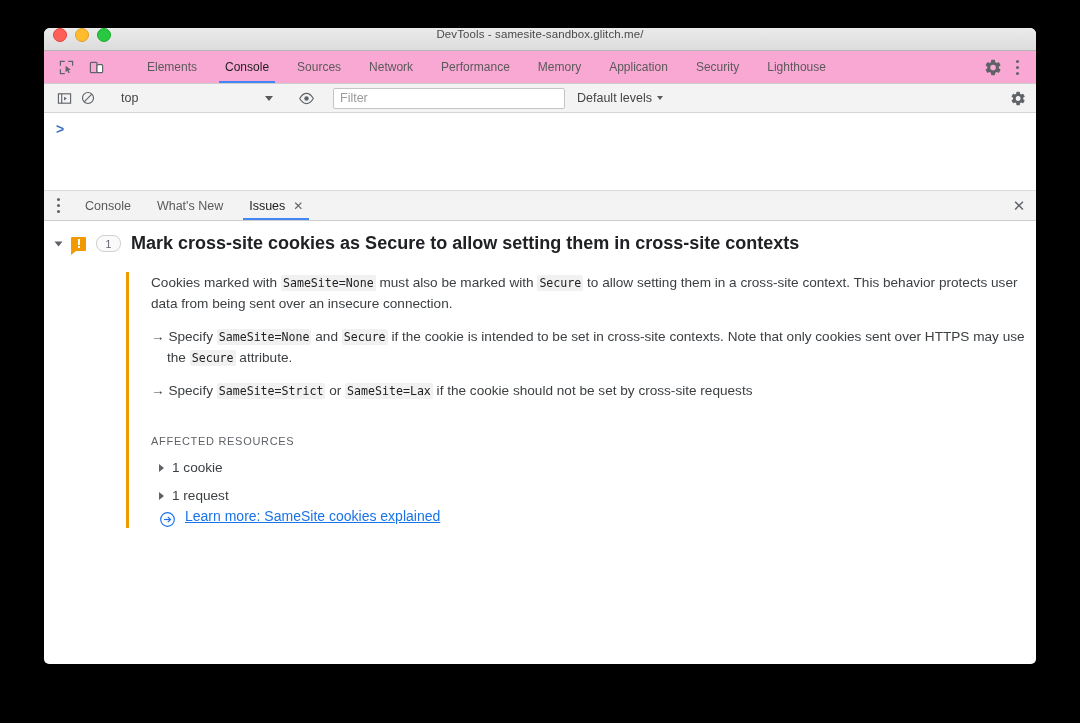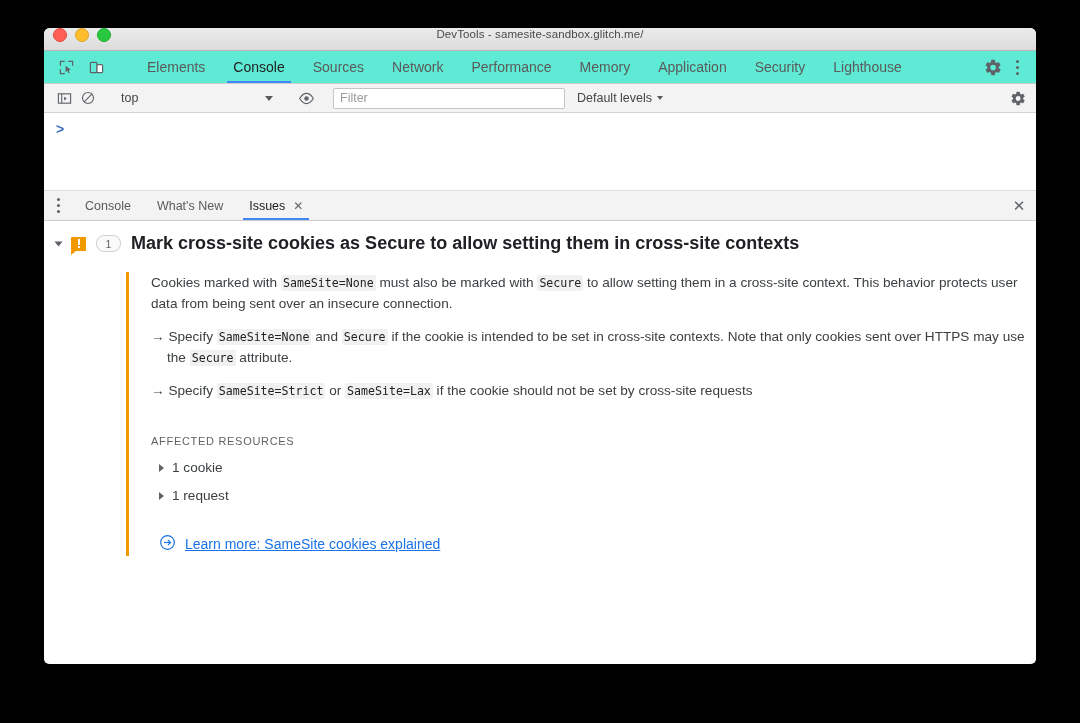--- a/index.html
+++ b/index.html
@@ -52,25 +52,25 @@
     text-align: center;
     font-size: 11.5px;
     color: #4a4a4a;
     letter-spacing: 0.1px;
     pointer-events: none;
   }
 
   
   .tabbar {
     height: 32px;
-    background: #5eead4;
+    background: #f9a8d4;
     border-bottom: 1px solid #cdcdcd;
     display: flex;
     align-items: stretch;
-    font-size: 14px;
+    font-size: 12px;
     color: #5a5a5a;
   }
   .tb-icons {
     display: flex;
     align-items: center;
     padding: 0 6px 0 10px;
     gap: 6px;
   }
   .tb-icon {
     width: 24px;
@@ -372,22 +372,21 @@
   }
   .res-tri {
     width: 0; height: 0;
     border-left: 5px solid #5f6368;
     border-top: 4px solid transparent;
     border-bottom: 4px solid transparent;
     margin-right: 8px;
   }
   .learn-more {
     display: flex;
-    align-items: flex-start;
-    margin-top: 28px;
+    align-items: flex-end;
     padding-left: 8px;
     cursor: pointer;
   }
   .lm-icon {
     width: 17px; height: 17px;
     margin-right: 9px;
     flex: 0 0 auto;
   }
   .lm-text {
     color: #1a73e8;

